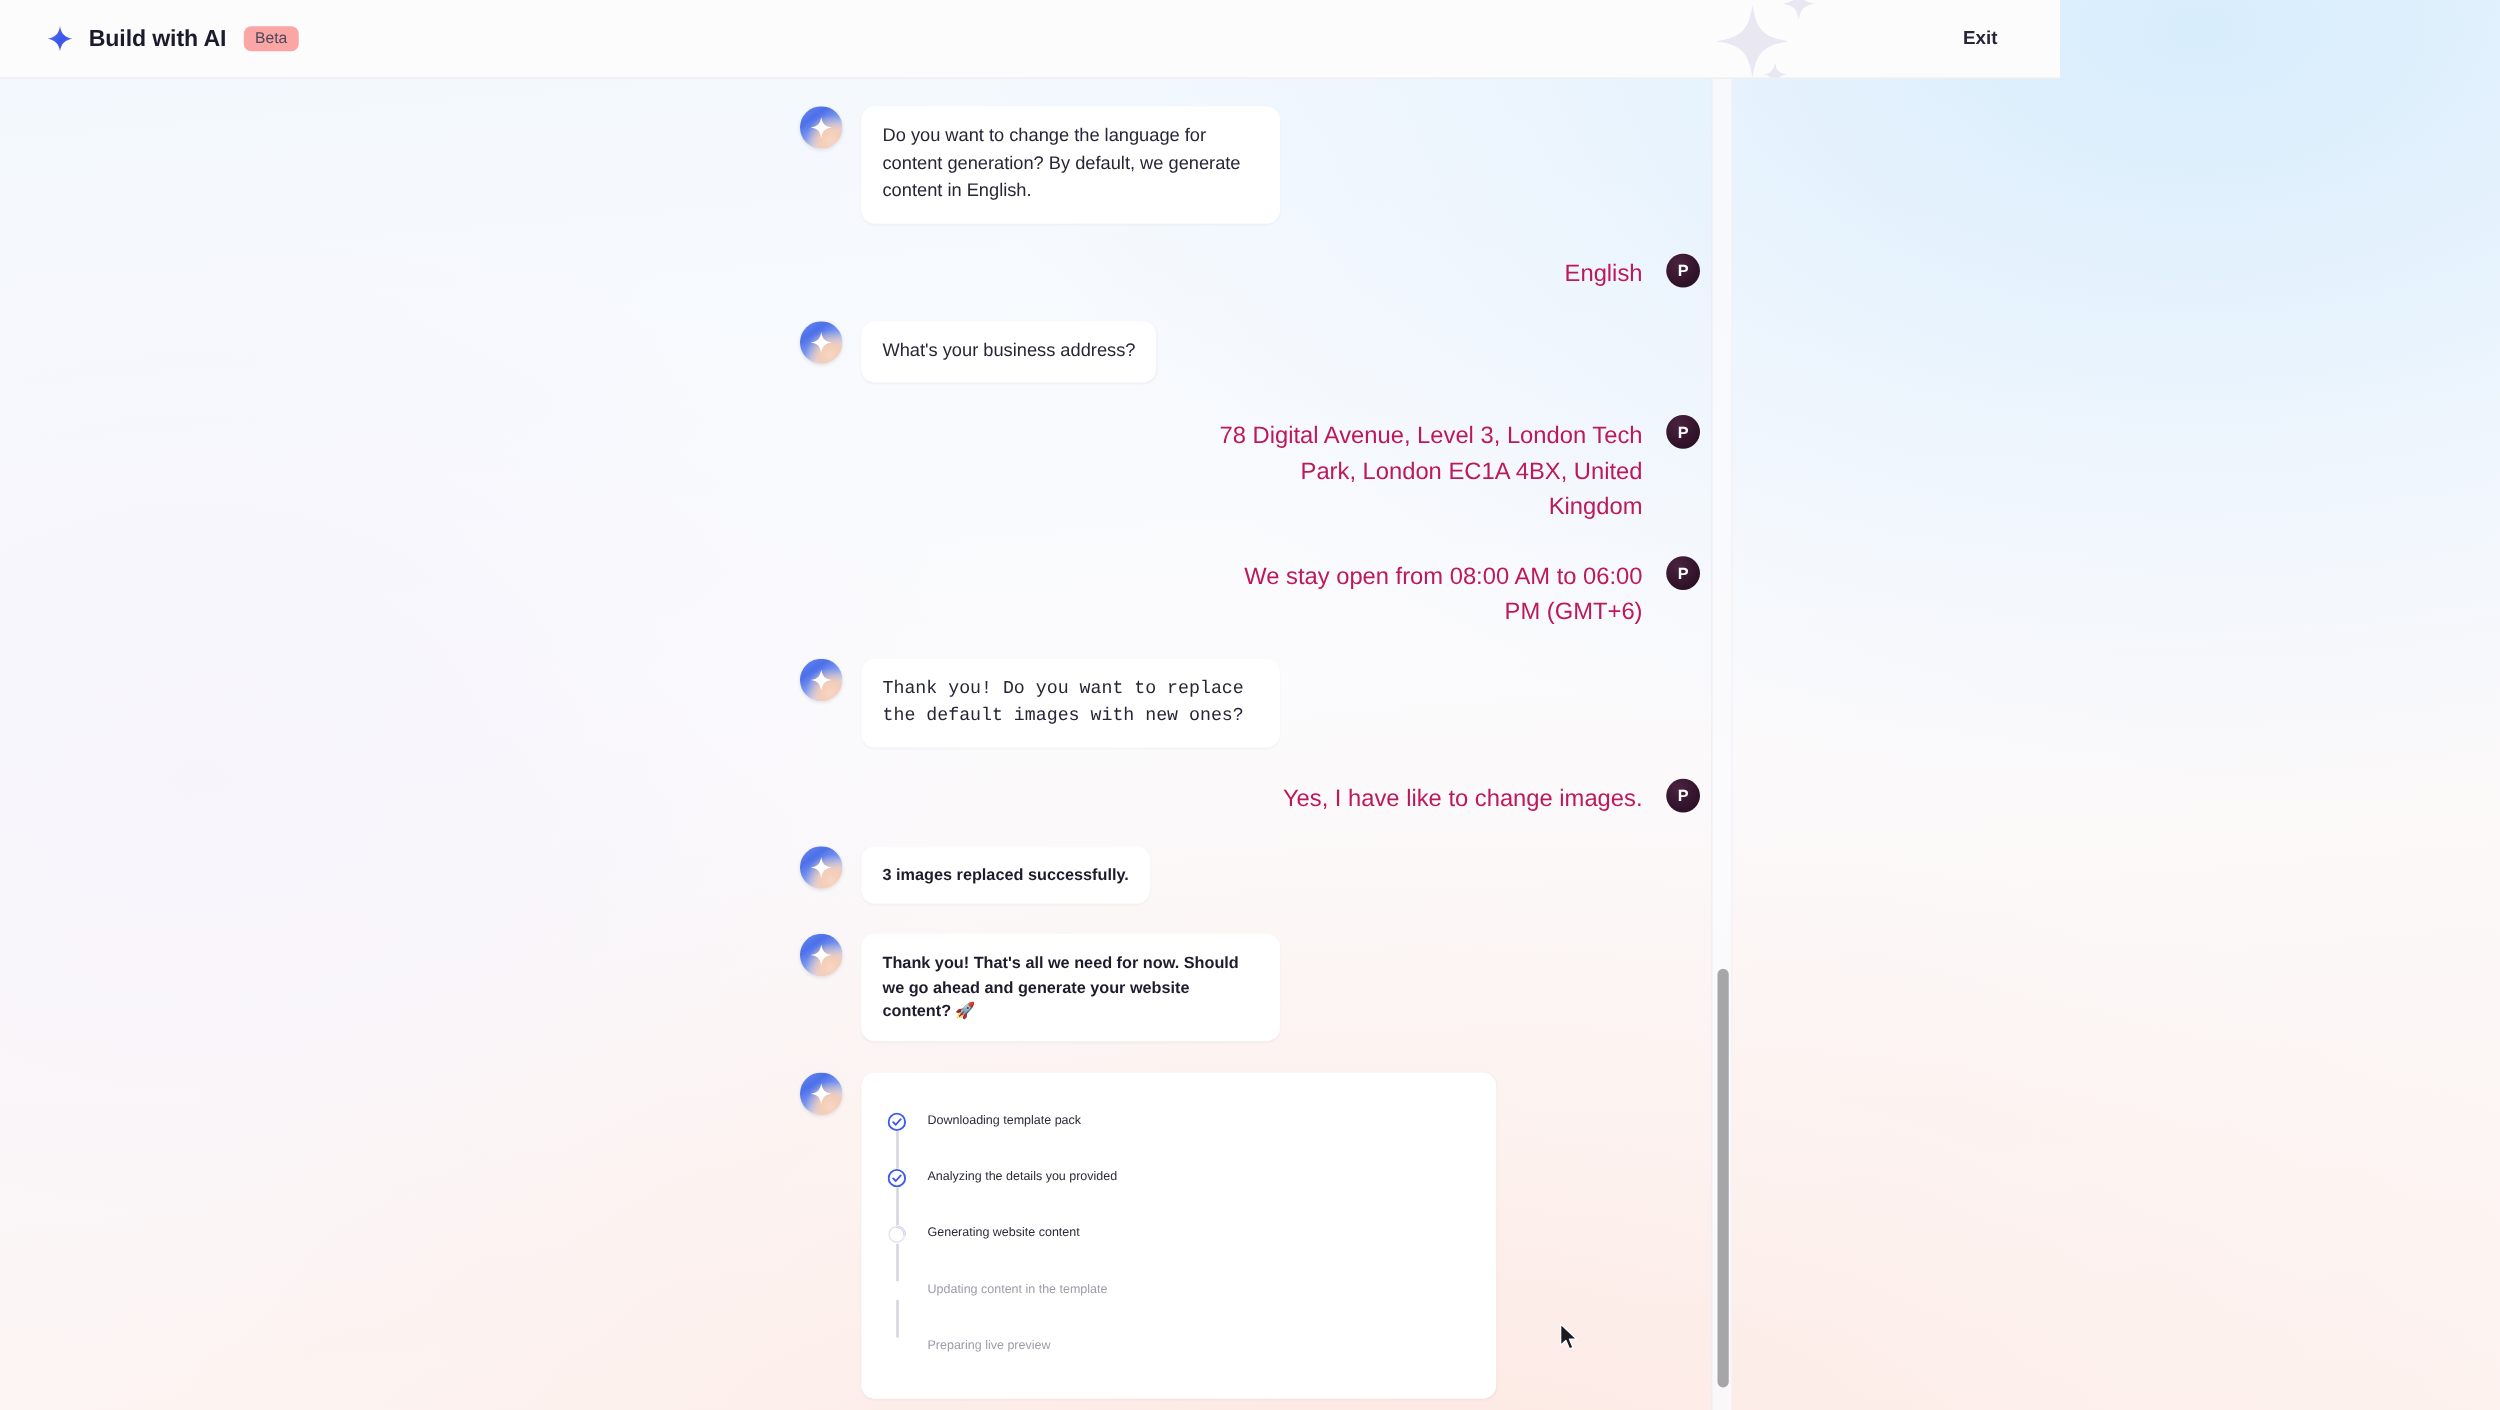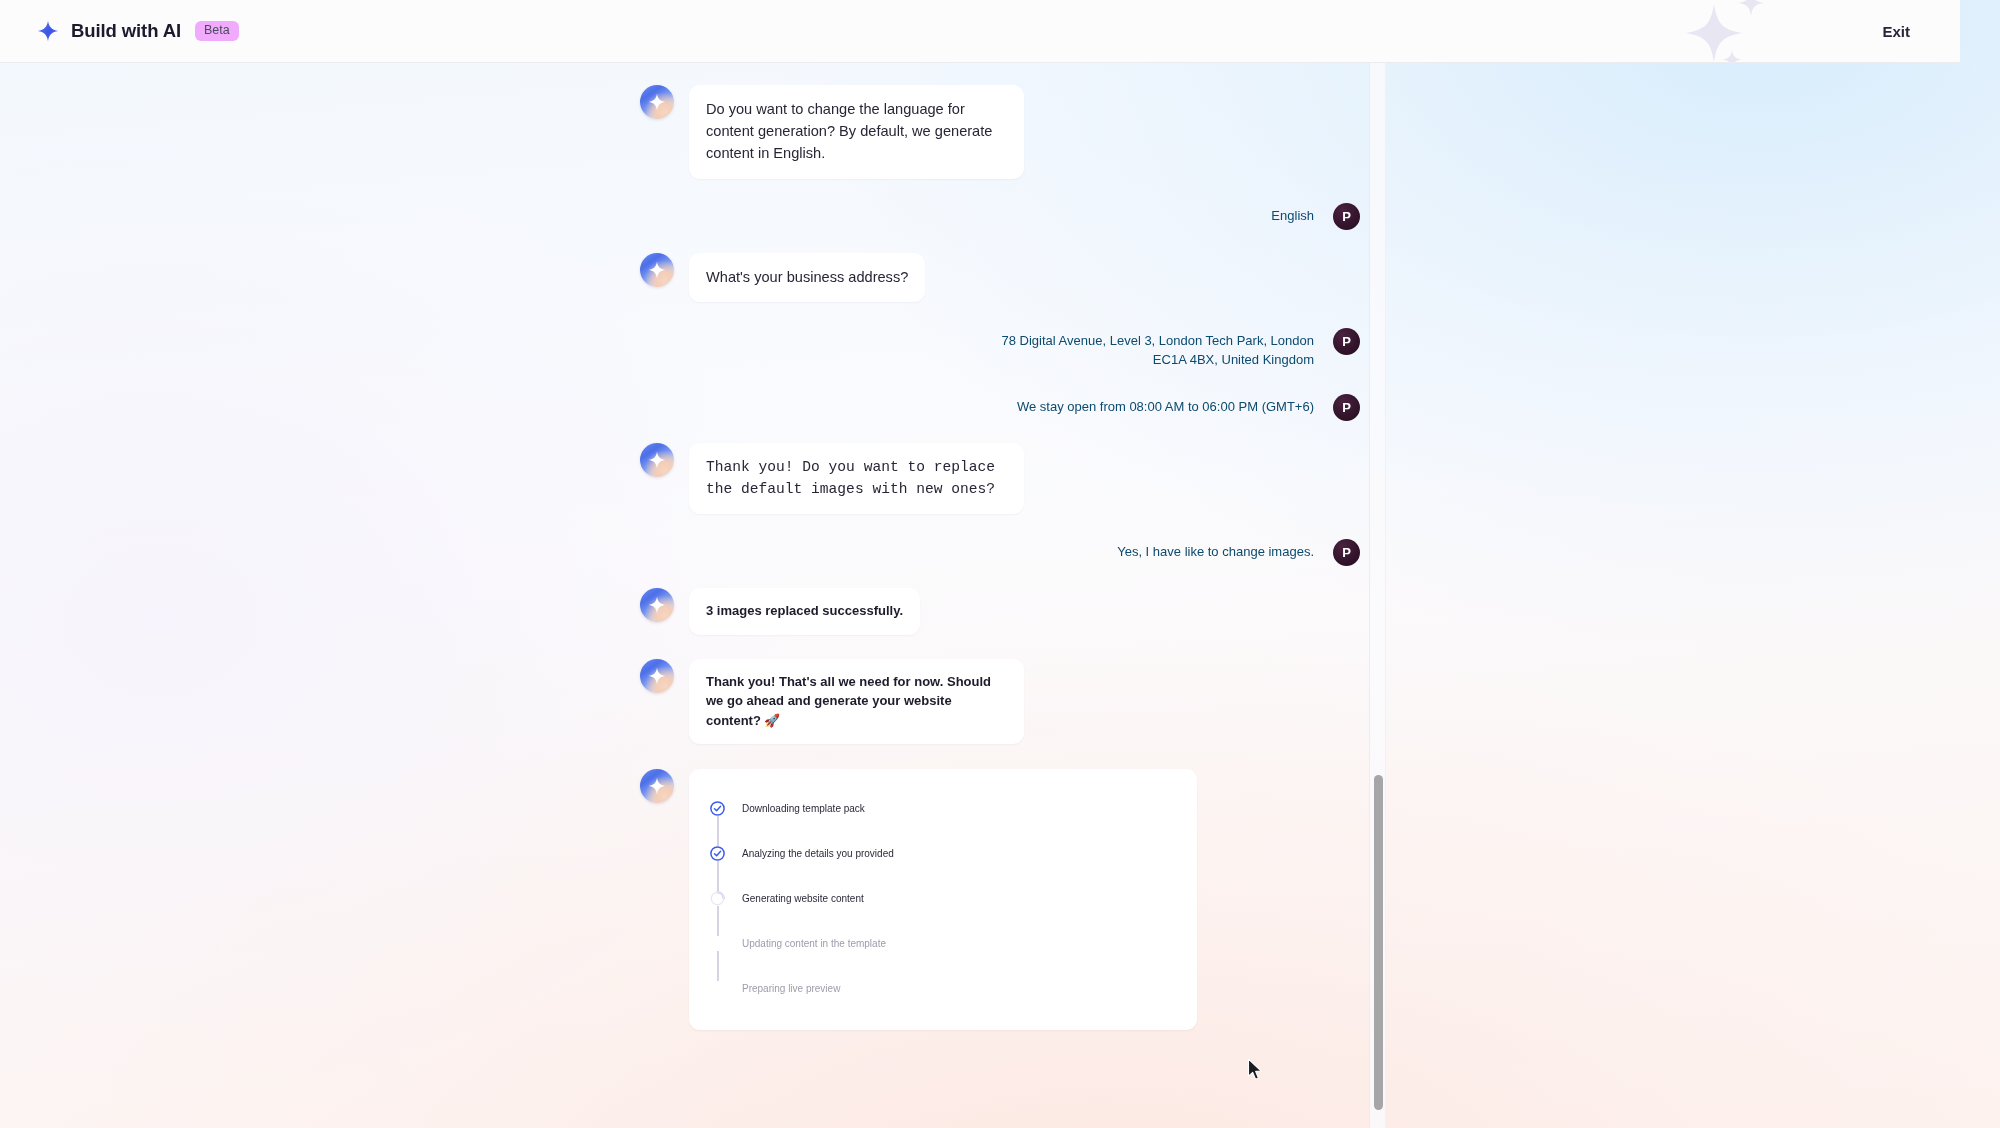--- a/index.html
+++ b/index.html
@@ -13,40 +13,40 @@
       radial-gradient(ellipse 1400px 900px at 88% 2%, rgba(214,236,252,0.95) 0%, rgba(226,240,253,0.5) 38%, rgba(255,255,255,0) 70%),
       radial-gradient(ellipse 1500px 800px at 55% 110%, rgba(253,228,222,0.85) 0%, rgba(253,236,231,0.45) 42%, rgba(255,255,255,0) 75%),
       radial-gradient(ellipse 900px 700px at 8% 55%, rgba(245,241,252,0.7) 0%, rgba(255,255,255,0) 70%),
       linear-gradient(175deg, #f2f8fe 0%, #fbfbfd 45%, #fdf3f0 100%);
     position: relative;
   }
 
   
   .header {
     position: absolute; top: 0; left: 0;
-    width: 1960px; height: 63px;
+    width: 1648px; height: 63px;
     background: #fcfcfd;
     border-bottom: 1px solid #ececf0;
     display: flex; 
     z-index: 40;
     overflow: hidden;
   }
   .brand {
     display: flex; align-items: center; gap: 11px;
     margin-left: 36px;
     position: relative; z-index: 3;
   }
   .brand-spark { width: 24px; height: 24px; display: block; }
   .brand-title {
     font-size: 18.5px; font-weight: bold;
     color: #1c1b2e; letter-spacing: -0.1px;
     white-space: nowrap;
   }
   .beta-badge {
-    background: #f0abfc; color: #4b4a5e;
+    background: #fca5a5; color: #4b4a5e;
     font-size: 12.5px; font-weight: normal;
     padding: 3px 9px 4px; border-radius: 6px;
     margin-left: 3px; line-height: 1;
   }
   .header-deco {
     position: absolute; right: 170px; top: -14px;
     width: 120px; height: 95px; opacity: 0.55;
     pointer-events: none; z-index: 1;
   }
   .exit-btn {
@@ -96,22 +96,22 @@
     color: #272636;
     box-shadow: 0 1px 2px rgba(32,32,64,0.045);
   }
   .bubble.bold { font-weight: bold; font-size: 13px; line-height: 1.5; color: #1d1c2c; }
 
   .msg-user {
     display: flex; align-items: flex-start;
     justify-content: flex-end;
   }
   .user-text {
-    font-size: 13px; line-height: 1.5;
-    color: #0c4a6e;
+    font-size: 19px; line-height: 1.5;
+    color: #be185d;
     text-align: right;
     max-width: 340px;
     padding-top: 5px;
   }
   .user-avatar {
     width: 27px; height: 27px; border-radius: 50%;
     flex: 0 0 27px;
     background: radial-gradient(circle at 36% 28%, #4a2240 0%, #34152c 55%, #240c1f 100%);
     color: #fff; font-size: 13px; font-weight: bold;
     display: flex; align-items: center; justify-content: center;

